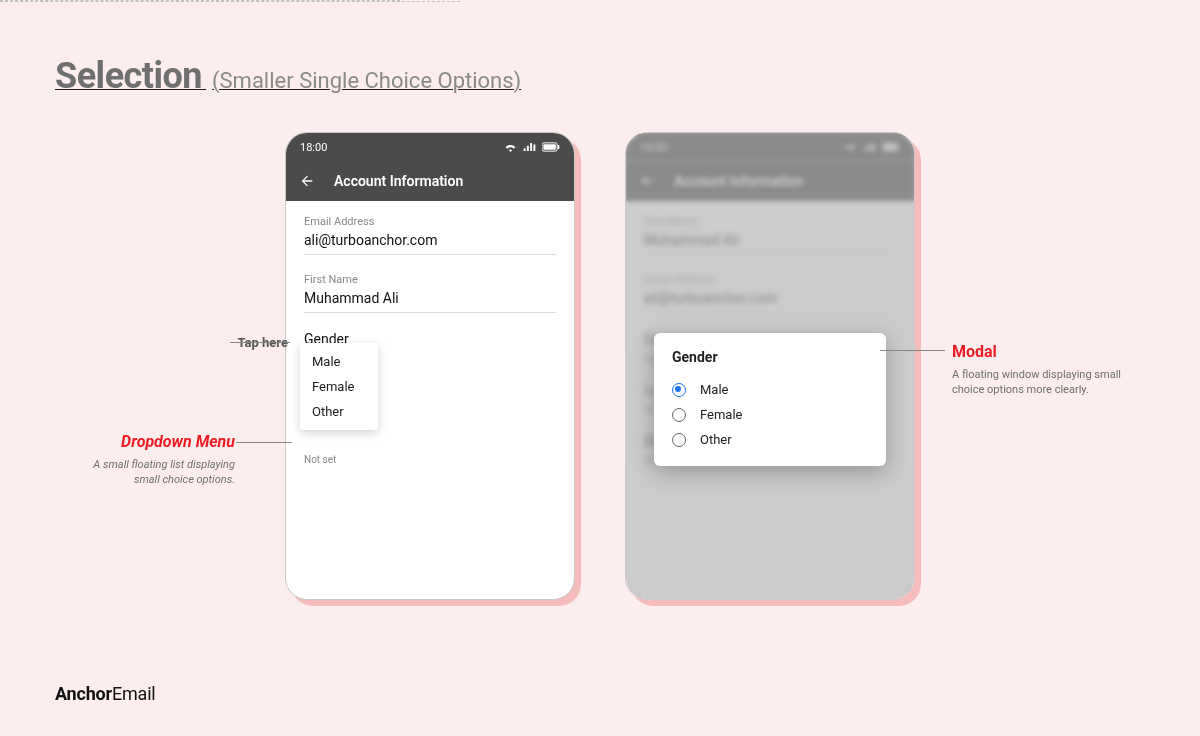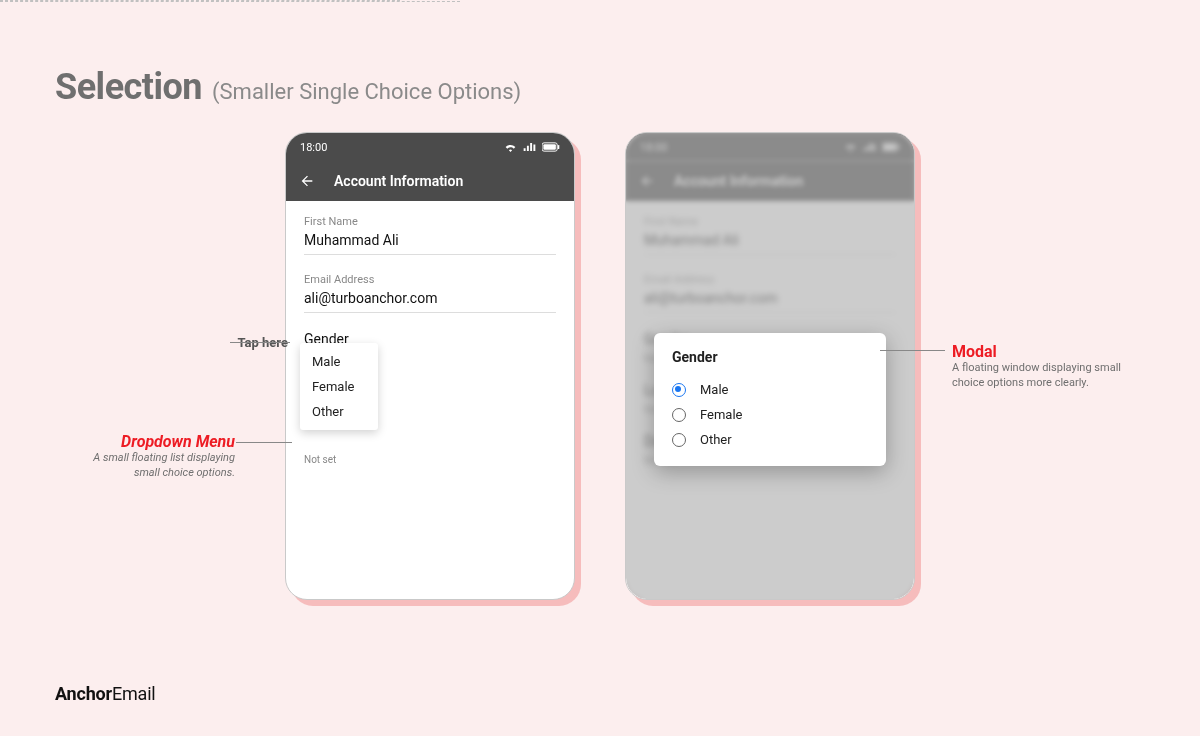--- a/index.html
+++ b/index.html
@@ -9,21 +9,22 @@
     font-family: -apple-system, BlinkMacSystemFont, "Segoe UI", Roboto, "Helvetica Neue", Arial, sans-serif;
     position: relative;
     overflow: hidden;
     color: #222;
   }
 
   
   .title {
     position: absolute;
     left: 55px;
-    top: 66px;
+    top: 55px;
+    text-decoration: underline;
   }
   .title-main {
     font-size: 36px;
     font-weight: 700;
     color: #6f6f6f;
     letter-spacing: -0.5px;
   }
   .title-sub {
     font-size: 22px;
     font-weight: 400;
@@ -142,21 +143,21 @@
   .radio.checked { border-color:#1976f2; }
   .radio.checked::after {
     content:''; position:absolute; left:2px; top:2px; width:6px; height:6px; border-radius:50%; background:#1976f2;
   }
 
   
   .annot { position:absolute; font-size:12px; }
   .dot-gray { background:#555; }
   .dot-red { background:#ed1c24; }
   .annot-title { color:#ed1c24; font-weight:700; font-size:16px; }
-  .annot-desc { color:#6f6f6f; font-size:11px; line-height:1.35; max-width:170px; }
+  .annot-desc { color:#6f6f6f; font-size:11px; line-height:1.35; max-width:170px;margin-top:7px; }
 
   .annot-tap {
     position:absolute; top:335px; left:138px; width:150px; text-align:right;
     color:#555; font-weight:700; font-size:13px;
   }
   .annot-tap-line { position:absolute; top:342px; left:230px; width:60px; height:1px; background:#888; }
   .annot-tap-dot { position:absolute; top:336px; left:287px; }
 
   .annot-dd-dot { position:absolute; top:436px; left:290px; z-index:5; }
   .annot-dd-line { position:absolute; top:442px; left:236px; width:56px; height:1px; background:#888; }
@@ -207,26 +208,26 @@
   <div class="appbar">
     <span class="back-arrow">
       <svg width="16" height="16" viewBox="0 0 24 24">
           <path fill="#fff" d="M20 11H7.8l5.6-5.6L12 4l-8 8 8 8 1.4-1.4L7.8 13H20z"></path>
         </svg>
     </span>
     <span>Account Information</span>
   </div>
   <div class="content">
     <div class="field">
+      <div class="field-label">Email Address</div>
+      <div class="field-value">ali@turboanchor.com</div>
+    </div>
+    <div class="field">
       <div class="field-label">First Name</div>
       <div class="field-value">Muhammad Ali</div>
-    </div>
-    <div class="field">
-      <div class="field-label">Email Address</div>
-      <div class="field-value">ali@turboanchor.com</div>
     </div>
     <div class="field field-gender">
       <div class="field-value" style="border:none;">Gender</div>
       <div class="field-subvalue">Not set</div>
     </div>
     <div style="height:80px;"></div>
     <div class="field field-gender" style="margin-top:-8px;">
       <div class="field-subvalue">Not set</div>
     </div>
   </div>

